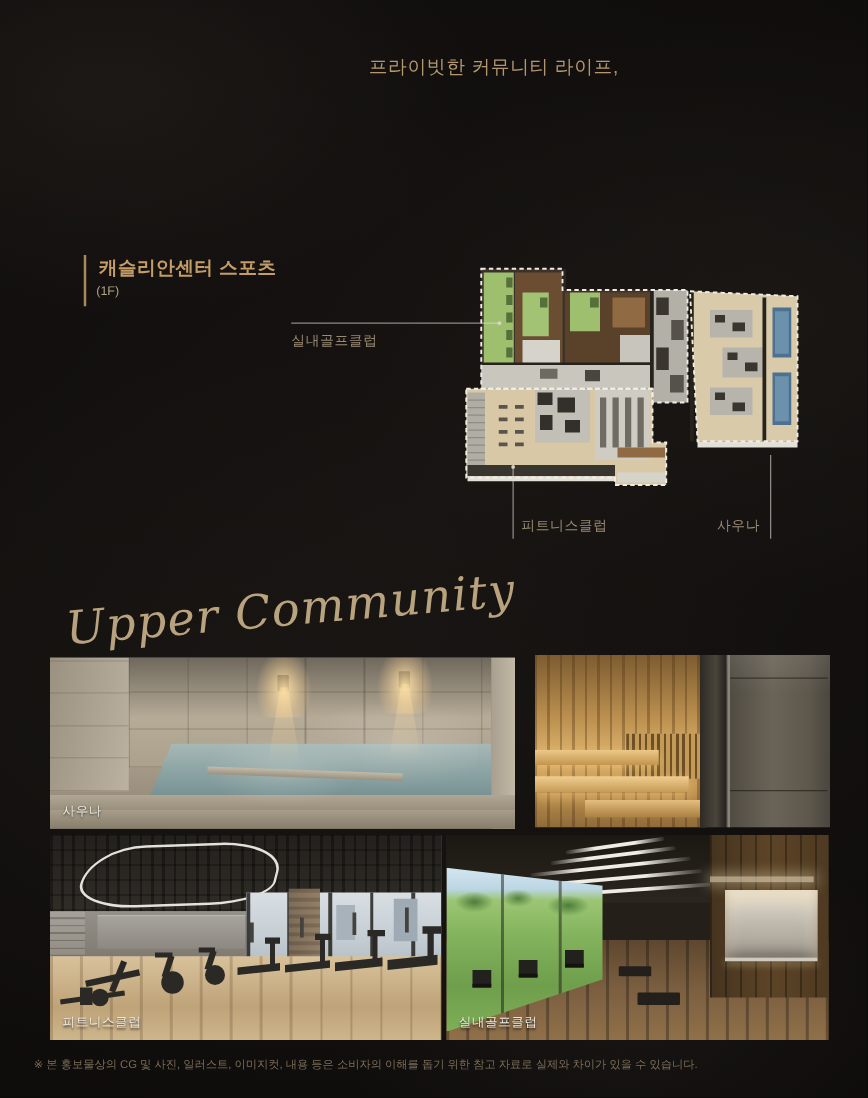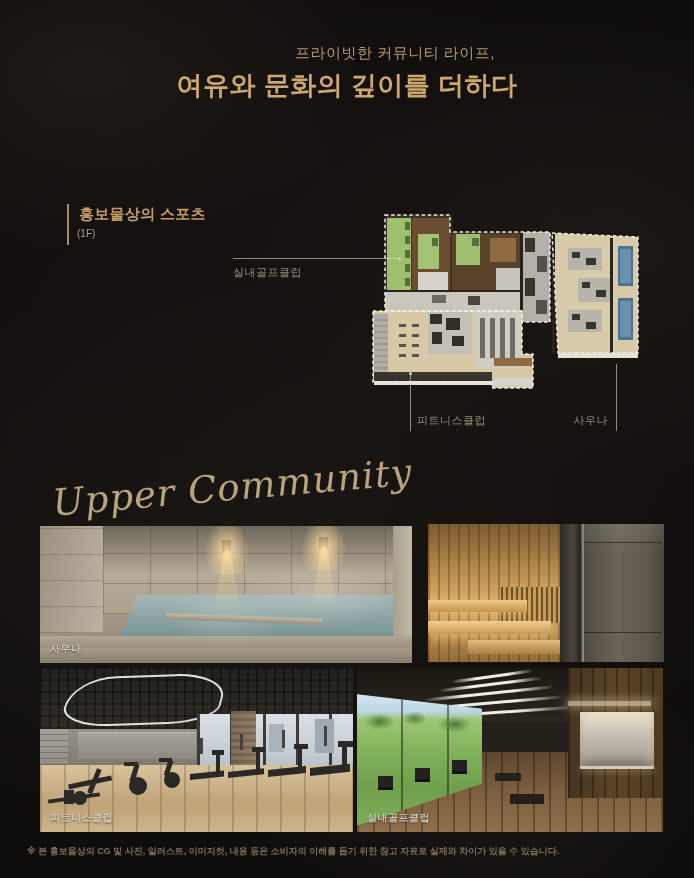--- a/index.html
+++ b/index.html
@@ -159,32 +159,31 @@
     background:
       repeating-linear-gradient(90deg, rgba(0,0,0,.3) 0 2px, transparent 2px 12px),
       linear-gradient(90deg,#44331f,#5c4426 50%,#4e3a22);}
   .p4-niche{right:3%;top:27%;width:24%;height:33%;
     background:linear-gradient(180deg,#ded9cf,#b2aca1 70%,#979188);
     box-shadow:inset 0 10px 16px rgba(255,235,190,.45), inset 0 -4px 8px rgba(0,0,0,.25);}
   .p4-shelf{right:3%;top:60%;width:24%;height:3px;background:#cfc9be;box-shadow:0 3px 6px rgba(255,230,180,.4);}
   .bench{position:absolute;background:#23201c;border-radius:1px;}
   .b1{left:45%;top:64%;width:26px;height:8px;} .b2{left:50%;top:77%;width:34px;height:10px;}
   
-  .footer{position:absolute;left:27px;top:845px;font-size:9px;color:#7c6e59;letter-spacing:0;font-weight:bold;}
+  .footer{position:absolute;left:27px;top:845px;font-size:9px;color:#7c6e59;letter-spacing:0;}
 </style>
 </head>
 <body>
 
 <div class="page">
 
   <div class="hdr-sub">프라이빗한 커뮤니티 라이프,</div>
-  <div class="hdr-title">여유와 문화의 깊이를 더하다</div>
 
   <div class="sec-bar"></div>
-  <div class="sec-title">홍보물상의 스포츠</div>
+  <div class="sec-title">캐슬리안센터 스포츠</div>
   <div class="sec-floor">(1F)</div>
 
   <div class="plan">
     <svg viewBox="0 0 270 180" width="270" height="180">
 
       <path d="M13,3 H78 V20 H150 V99 H13 Z" fill="#3c322a"></path>
       <rect x="40" y="6" width="38" height="73" fill="#6b4e31"></rect>
       <rect x="80" y="22" width="68" height="57" fill="#5a4129"></rect>
       <rect x="15" y="6" width="24" height="73" fill="#9ebf6d"></rect>
       <rect x="46" y="22" width="21" height="35" fill="#a3c374"></rect>

